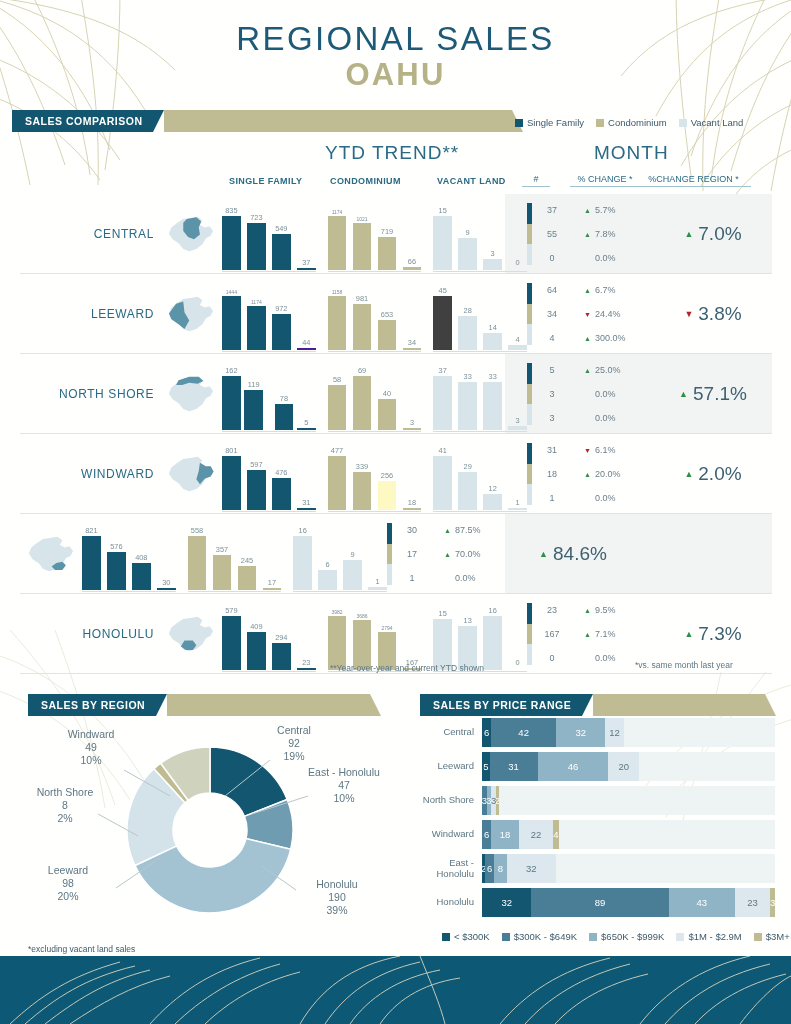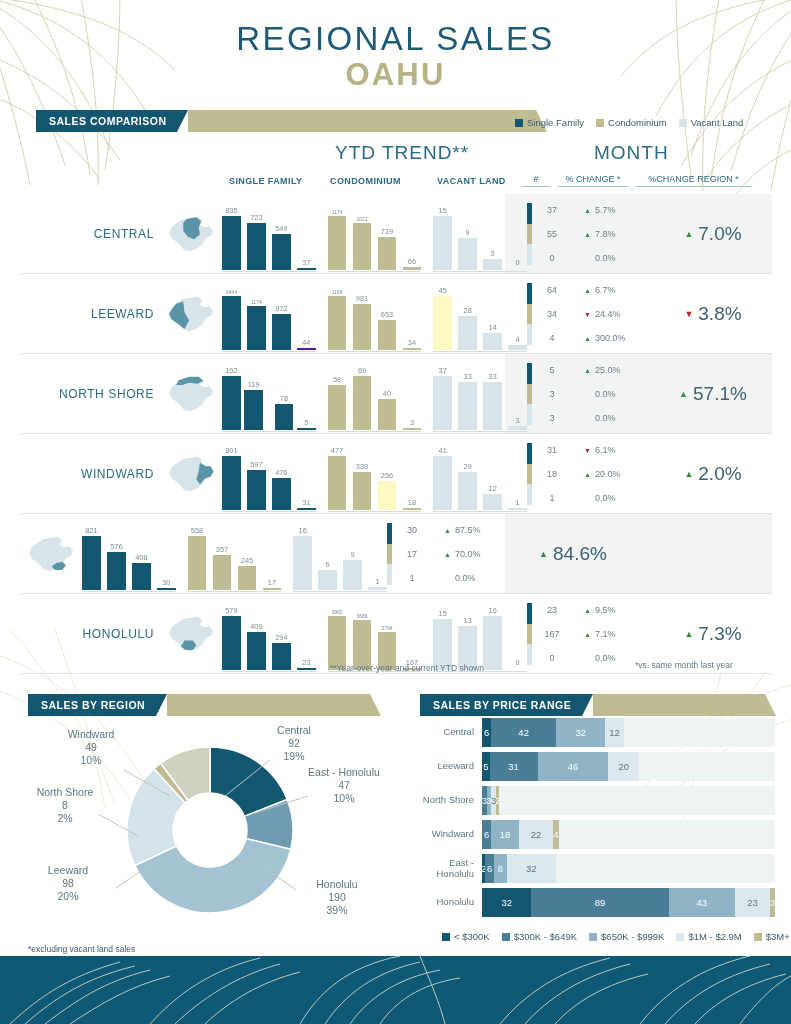--- a/index.html
+++ b/index.html
@@ -43,43 +43,43 @@
     border-top:22px solid #13566f; border-right:11px solid transparent;
   }
   .ribbon .tail {
     background:#bfbc93; flex:1; position:relative; margin-left:11px;
   }
   .ribbon .tail:after{
     content:""; position:absolute; right:-11px; top:0; width:0;height:0;
     border-bottom:22px solid #bfbc93; border-right:11px solid transparent;
   }
 
-  #banner-sales-comparison { top:110px; left:36px; width:500px; }
+  #banner-sales-comparison { top:110px; left:12px; width:500px; }
   #banner-sales-by-region  { top:694px; left:28px; width:342px; }
   #banner-sales-by-price   { top:694px; left:420px; width:345px; }
 
   
   .top-legend { position:absolute; top:117px; left:515px; display:flex; gap:12px;
                 font-size:9.5px; color:#3d5a6c; align-items:center;}
   .lg { display:flex; align-items:center; gap:4px; white-space:nowrap;}
   .sw { width:8px; height:8px; display:inline-block;}
 
   
-  .ytd-head { position:absolute; top:142px; left:335px; font-size:19px;
+  .ytd-head { position:absolute; top:142px; left:325px; font-size:19px;
               letter-spacing:1px; color:#2a6a85; }
   .month-head { position:absolute; top:142px; left:594px; font-size:19px;
                 letter-spacing:1px; color:#2a6a85; }
   .subhead { position:absolute; top:176px; font-size:9px; font-weight:700;
              letter-spacing:.4px; color:#2a6a85; }
   #sub-sf { left:229px; } #sub-condo { left:330px; } #sub-vl { left:437px; }
 
   .tbl-head { position:absolute; top:174px; font-size:9px; color:#2a6a85;
               border-bottom:1px solid #9fc2cf; padding-bottom:2px; text-align:center;}
   #th-num { left:522px; width:28px;}
-  #th-pct { left:558px; width:70px;}
+  #th-pct { left:570px; width:70px;}
   #th-reg { left:636px; width:115px;}
 
   
   .rows { position:absolute; top:194px; left:20px; width:752px; }
   .region-row { position:relative; height:80px; display:flex; align-items:stretch; }
   .region-row.alt .rowbg-right { background:#f2f4f3; }
   .region-row .sep { position:absolute; left:0; right:0; bottom:0; height:1px;
                      background:#dfe5e4; }
   .rr-label { width:140px; display:flex; align-items:center; justify-content:flex-end;
               font-size:12px; letter-spacing:.6px; color:#2a6a85; padding-right:6px;}
@@ -342,21 +342,21 @@
               <i>981</i>
             </div>
             <div class="bar" style="height: 30px; background: rgb(191, 188, 147);">
               <i>653</i>
             </div>
             <div class="bar" style="height: 2px; background: rgb(191, 188, 147);">
               <i>34</i>
             </div>
           </div>
           <div class="grp">
-            <div class="bar" style="height: 54px; background: #fef9c3;">
+            <div class="bar" style="height: 54px; background: #404040;">
               <i>45</i>
             </div>
             <div class="bar" style="height: 34px; background: rgb(215, 228, 233);">
               <i>28</i>
             </div>
             <div class="bar" style="height: 17px; background: rgb(215, 228, 233);">
               <i>14</i>
             </div>
             <div class="bar" style="height: 5px; background: rgb(215, 228, 233);">
               <i>4</i>

